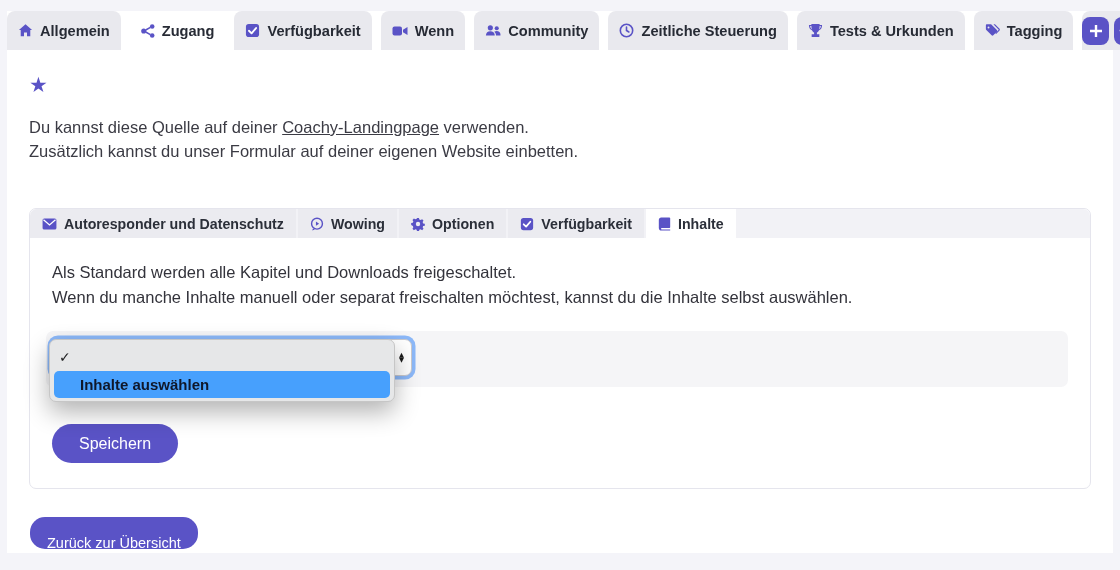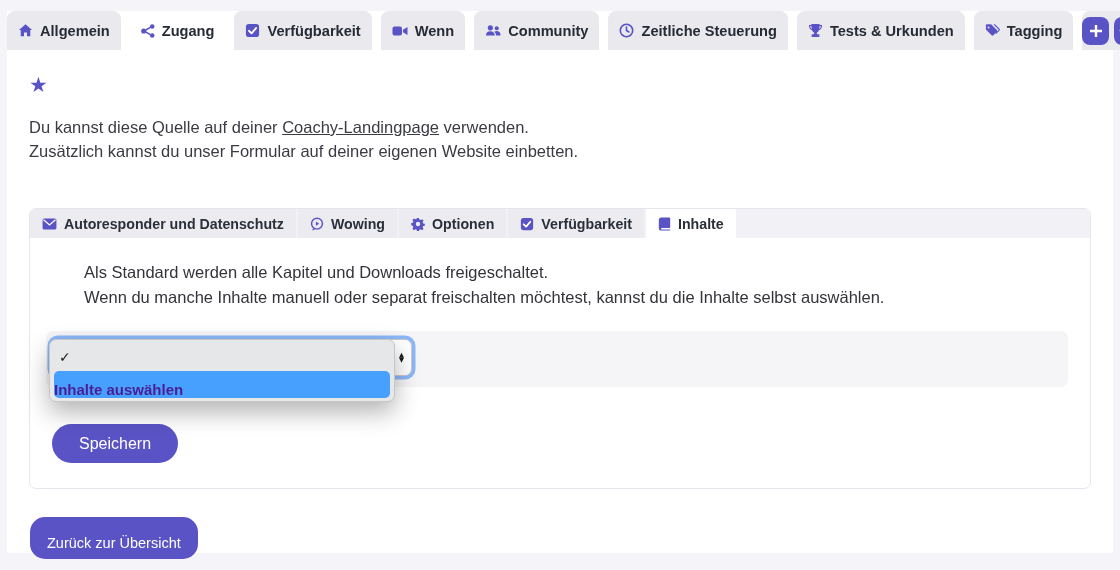--- a/index.html
+++ b/index.html
@@ -53,21 +53,21 @@
     border-radius:7px 7px 0 0; overflow:hidden;
   }
   .ctab {
     display:flex; align-items:center; gap:7px; padding:0 12px;
     margin-right:2px; background:#ebebf0;
     font-size:14.2px; font-weight:700; color:#2b2f39; white-space:nowrap; cursor:default;
   }
   .ctab.active { background:#ffffff; }
   .ctab .ticon { color:#5a53c6; display:flex; align-items:center; }
   .card-body { padding:22px 22px 25px 22px; }
-  .body-line { font-size:16.5px; line-height:24.5px; color:#33333b;margin-left:32px; }
+  .body-line { font-size:16.5px; line-height:24.5px; color:#33333b; }
   
   .form-box {
     margin:22px 0 0 -6px; height:56px; background:#f5f5f7;
     border-radius:7px; position:relative;
   }
   .select {
     position:absolute; left:5px; top:8px; width:361px; height:37px;
     background:#fff; border:1px solid #c9c9ce; border-radius:7px;
     box-shadow:0 0 0 3.5px #8cb8f8; cursor:pointer;
   }
@@ -84,31 +84,31 @@
   }
   .menu-item {
     height:28px; display:flex; align-items:center;
     font-size:15px; color:#1d1d1f; border-radius:5px; cursor:pointer;
   }
   .menu-item .chk {
     width:21px; text-align:left; padding-left:5px; font-size:14px;
     font-family:"DejaVu Sans",sans-serif;
   }
   .menu-item.highlight {
-    height:27px; background:#47a0fd; color:#4c1d95; font-weight:700;
-    align-items:flex-end;
+    height:27px; background:#47a0fd; color:#0f172a; font-weight:700;
+    padding-left:26px;
   }
   
   .btn-primary {
     display:inline-block; margin-top:37px; height:39px; line-height:39px;
     padding:0 27px; background:#5a53c6; color:#fff; border:none;
     border-radius:20px; font-size:16px; font-family:inherit; cursor:pointer;
   }
   .btn-back {
-    display:inline-block; margin:28px 0 0 1px; height:42px; line-height:29px;
+    display:inline-block; margin:28px 0 0 1px; height:32px; line-height:29px;
     padding:12px 17px; background:#5a53c6; color:#fff; border:none;
     border-radius:15px; font-size:14.5px; font-family:inherit; cursor:pointer;
   }
   svg { display:block; }
 </style>
 </head>
 <body>
 
 <div class="panel">
 

